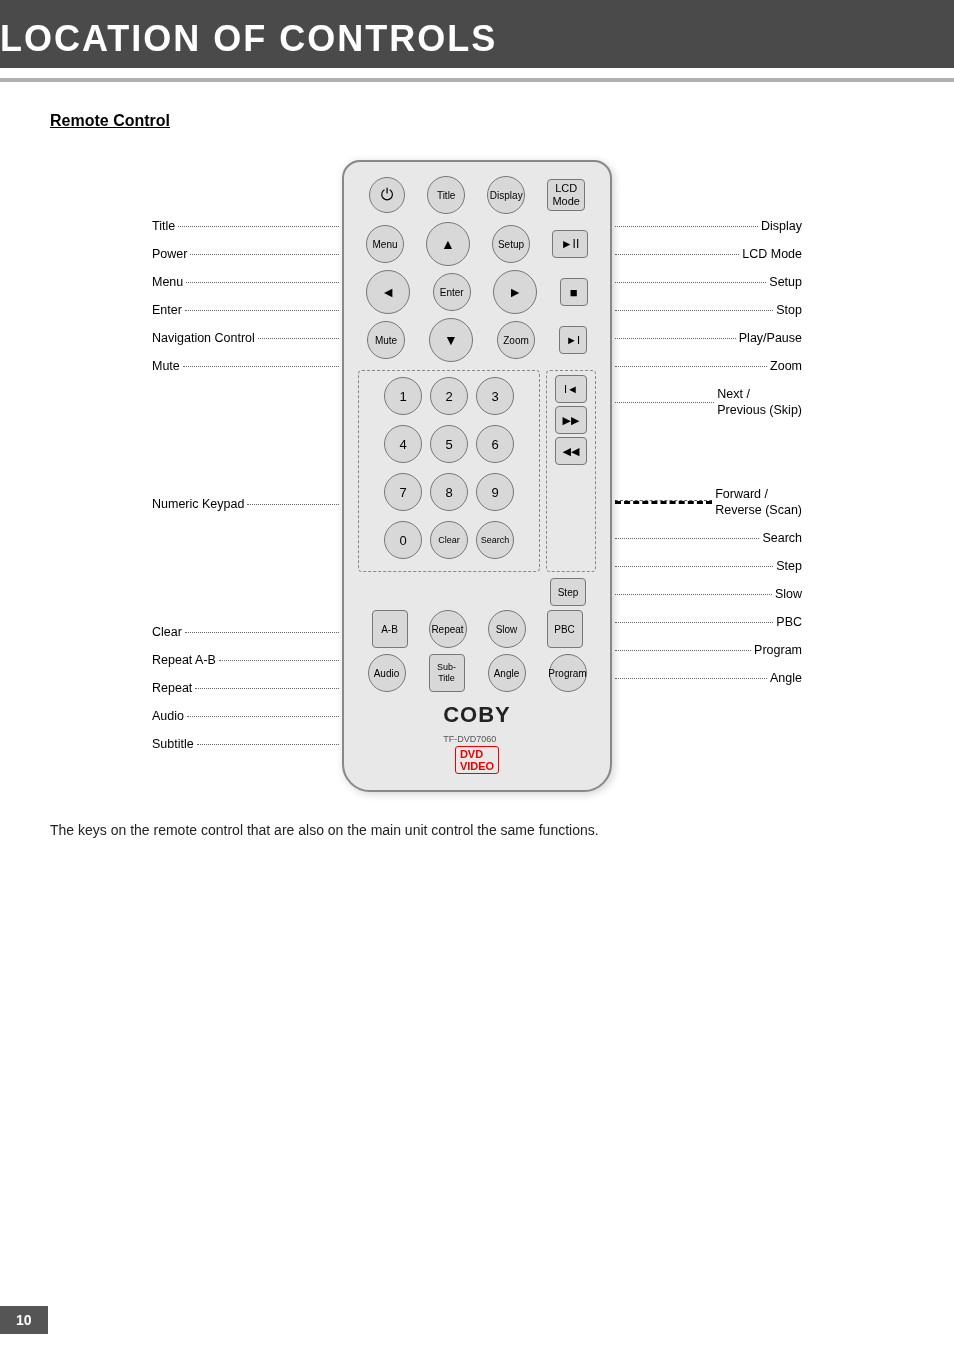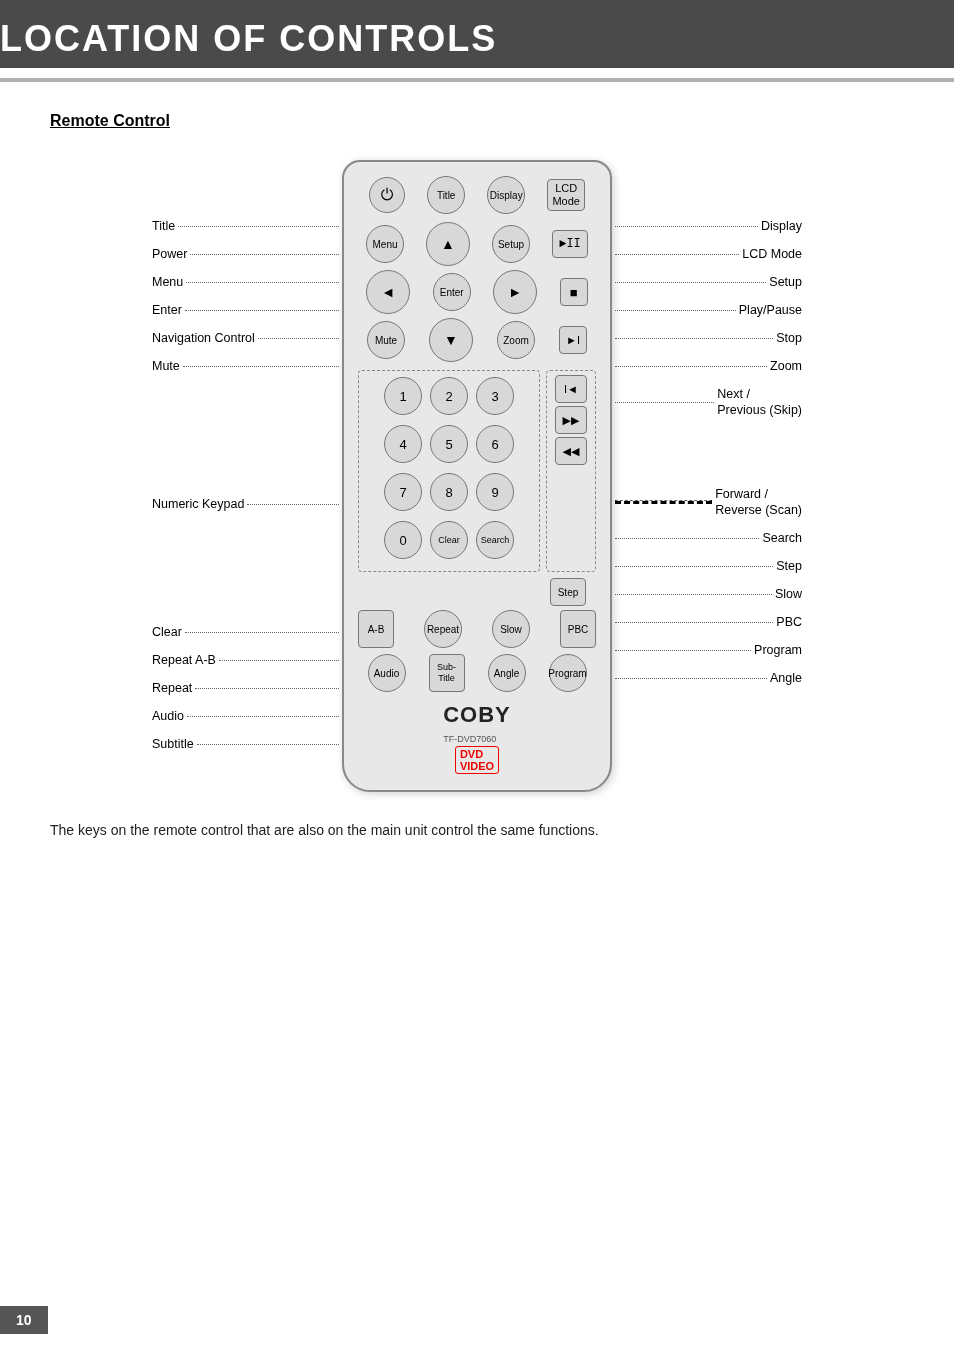--- a/index.html
+++ b/index.html
@@ -156,21 +156,21 @@
       flex: 1;
     }
     .bottom-row-btns {
       display: flex;
       justify-content: center;
       gap: 6px;
       margin-bottom: 6px;
     }
     .bottom-func-row {
       display: flex;
-      justify-content: space-between;
+      justify-content: center;
       gap: 21px;
       margin-bottom: 6px;
     }
     .last-func-row {
       display: flex;
       justify-content: space-around;
       gap: 4px;
       margin-bottom: 6px;
     }
     .brand-row {
@@ -338,21 +338,21 @@
         <div class="btn btn-power">⏻</div>
         <div class="btn btn-round-sm" style="font-size:10px;">Title</div>
         <div class="btn btn-round-sm" style="font-size:10px;">Display</div>
         <div class="btn btn-square" style="font-size:11px;text-align:center;line-height:1.2;">LCD<br>Mode</div>
       </div>
 
       <div class="btn-nav-row" style="justify-content:space-around;margin-bottom:4px;">
         <div class="btn btn-round-sm" style="font-size:10px;">Menu</div>
         <div class="btn btn-round-md btn-arrow">▲</div>
         <div class="btn btn-round-sm" style="font-size:10px;">Setup</div>
-        <div class="btn btn-square" style="font-size:12px;font-family:Liberation Mono, monospace;">►II</div>
+        <div class="btn btn-square" style="font-size:12px;">►II</div>
       </div>
 
       <div class="btn-nav-row" style="justify-content:space-around;margin-bottom:4px;">
         <div class="btn btn-round-md btn-arrow">◄</div>
         <div class="btn btn-round-sm" style="font-size:10px;">Enter</div>
         <div class="btn btn-round-md btn-arrow">►</div>
         <div class="btn-stop-sq">■</div>
       </div>
 
       <div class="btn-nav-row" style="justify-content:space-around;margin-bottom:8px;">
@@ -430,25 +430,25 @@
       <div class="lbl-r">
         <span class="lbl-r-line"></span>
         <span class="lbl-r-txt">LCD Mode</span>
       </div>
       <div class="lbl-r">
         <span class="lbl-r-line"></span>
         <span class="lbl-r-txt">Setup</span>
       </div>
       <div class="lbl-r">
         <span class="lbl-r-line"></span>
+        <span class="lbl-r-txt">Stop</span>
+      </div>
+      <div class="lbl-r">
+        <span class="lbl-r-line"></span>
         <span class="lbl-r-txt">Play/Pause</span>
-      </div>
-      <div class="lbl-r">
-        <span class="lbl-r-line"></span>
-        <span class="lbl-r-txt">Stop</span>
       </div>
       <div class="lbl-r">
         <span class="lbl-r-line"></span>
         <span class="lbl-r-txt">Zoom</span>
       </div>
       <div class="lbl-r lbl-r-tall" style="height:44px;align-items:center;">
         <span class="lbl-r-line"></span>
         <span class="lbl-r-txt" style="line-height:1.3;">Next /<br>Previous (Skip)</span>
       </div>
       <div style="height:40px;"></div>

